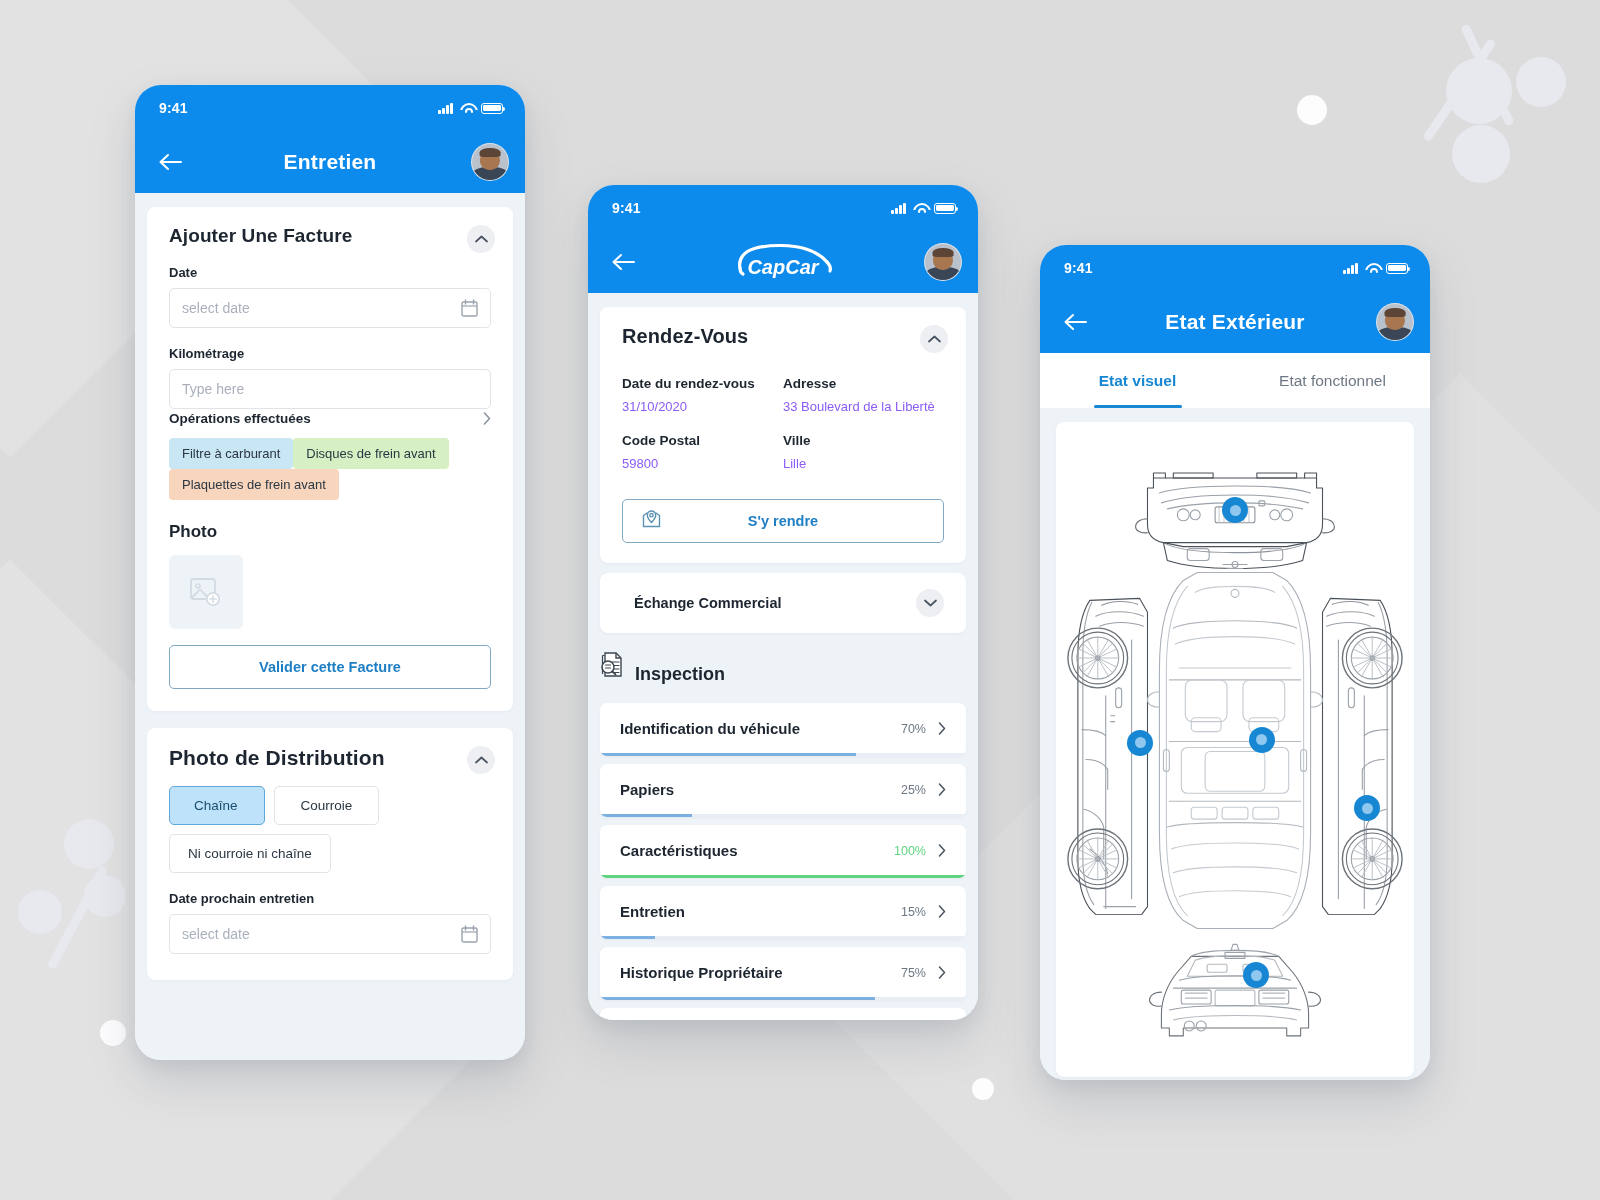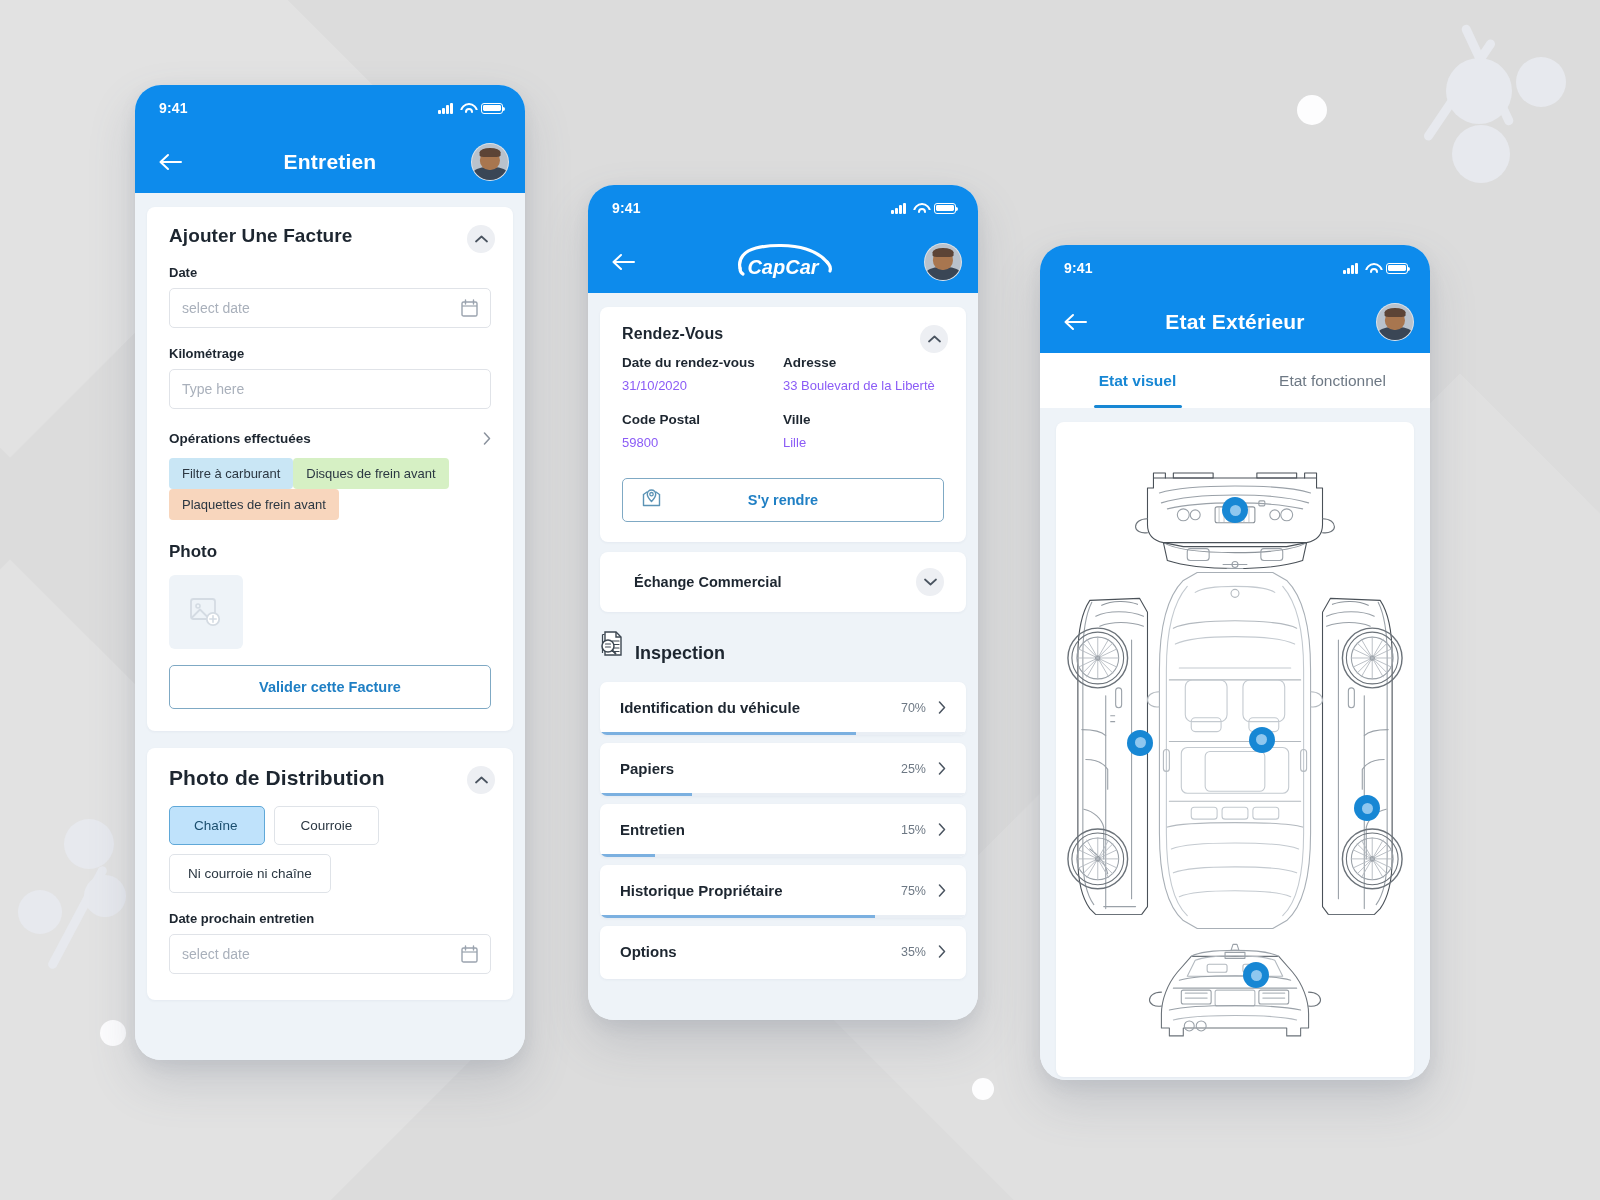--- a/index.html
+++ b/index.html
@@ -64,21 +64,21 @@
 
   .card{background:#fff;border-radius:8px;margin:14px 12px 0;padding:18px 22px 22px;position:relative;
         box-shadow:0 1px 3px rgba(40,60,90,.05);}
   .card-title{font-size:19px;font-weight:700;color:#1d2630;letter-spacing:.1px;margin:0 0 18px;}
   .collapse-btn{position:absolute;right:18px;top:18px;width:28px;height:28px;border-radius:50%;
                 background:#edeff3;display:flex;align-items:center;justify-content:center;cursor:pointer;}
   .field-label{font-size:13px;font-weight:700;color:#1d2630;margin:0 0 8px;}
   .input{height:40px;border:1px solid #e0e3e8;border-radius:5px;display:flex;align-items:center;
          padding:0 12px;box-sizing:border-box;justify-content:space-between;background:#fff;cursor:text;}
   .input .ph{font-size:14px;color:#a9b0bb;}
-  .sub-row{display:flex;align-items:center;justify-content:space-between;margin:22px 0 12px;cursor:pointer;}
+  .sub-row{display:flex;align-items:center;justify-content:space-between;margin:2px 0 12px;cursor:pointer;}
   .sub-row .t{font-size:13.5px;font-weight:700;color:#1d2630;}
   .tags{display:flex;flex-wrap:wrap;}
   .tag{font-size:13px;color:#2b3742;padding:9px 13px;border-radius:4px;line-height:1;cursor:pointer;}
   .sec-h{font-size:17px;font-weight:700;color:#1d2630;margin:22px 0 13px;}
   .photo-box{width:74px;height:74px;border-radius:6px;background:#eef3f8;display:flex;
              align-items:center;justify-content:center;cursor:pointer;}
   .btn-outline{margin-top:16px;height:42px;border:1px solid #7fa9c4;border-radius:5px;
        display:flex;align-items:center;justify-content:center;color:#1f7fc4;font-size:14.5px;
        font-weight:700;cursor:pointer;background:#fff;}
   .choices{display:flex;flex-wrap:wrap;gap:9px;margin-bottom:18px;}
@@ -285,21 +285,21 @@
       </div>
   </div>
 
   <div class="screen" style="height:727px;">
     <div class="card" style="padding:18px 22px 20px;">
       <div class="collapse-btn">
         <svg width="13" height="8" viewBox="0 0 13 8">
             <path d="M1 6.5 L6.5 1.5 L12 6.5" stroke="#4a5460" stroke-width="1.7" fill="none" stroke-linecap="round" stroke-linejoin="round"></path>
           </svg>
       </div>
-      <h2 class="card-title" style="font-size:16px;margin-bottom:12px;">Rendez-Vous</h2>
+      <h2 class="card-title" style="font-size:20px;margin-bottom:28px;">Rendez-Vous</h2>
       <div class="kv-grid">
         <div class="kv-k">Date du rendez-vous</div>
         <div class="kv-k">Adresse</div>
         <div class="kv-v">31/10/2020</div>
         <div class="kv-v">33 Boulevard de la Libertè</div>
         <div class="kv-k">Code Postal</div>
         <div class="kv-k">Ville</div>
         <div class="kv-v">59800</div>
         <div class="kv-v">Lille</div>
       </div>
@@ -355,20 +355,32 @@
     <div class="insp-item">
       <span class="t">Papiers</span>
       <span class="insp-right">
         <span class="insp-pct">25%</span>
         <svg width="8" height="13" viewBox="0 0 8 13">
             <path d="M1.5 1 L6.5 6.5 L1.5 12" stroke="#4a5460" stroke-width="1.5" fill="none" stroke-linecap="round" stroke-linejoin="round"></path>
           </svg>
       </span>
       <span class="insp-bar">
           <i style="width:25%;background:#7bb0e0"></i>
+        </span>
+    </div>
+    <div class="insp-item">
+      <span class="t">Caractéristiques</span>
+      <span class="insp-right">
+        <span class="insp-pct" style="color:#5ed47f">100%</span>
+        <svg width="8" height="13" viewBox="0 0 8 13">
+            <path d="M1.5 1 L6.5 6.5 L1.5 12" stroke="#4a5460" stroke-width="1.5" fill="none" stroke-linecap="round" stroke-linejoin="round"></path>
+          </svg>
+      </span>
+      <span class="insp-bar">
+          <i style="width:100%;background:#5ed47f"></i>
         </span>
     </div>
     <div class="insp-item">
       <span class="t">Entretien</span>
       <span class="insp-right">
         <span class="insp-pct">15%</span>
         <svg width="8" height="13" viewBox="0 0 8 13">
             <path d="M1.5 1 L6.5 6.5 L1.5 12" stroke="#4a5460" stroke-width="1.5" fill="none" stroke-linecap="round" stroke-linejoin="round"></path>
           </svg>
       </span>

